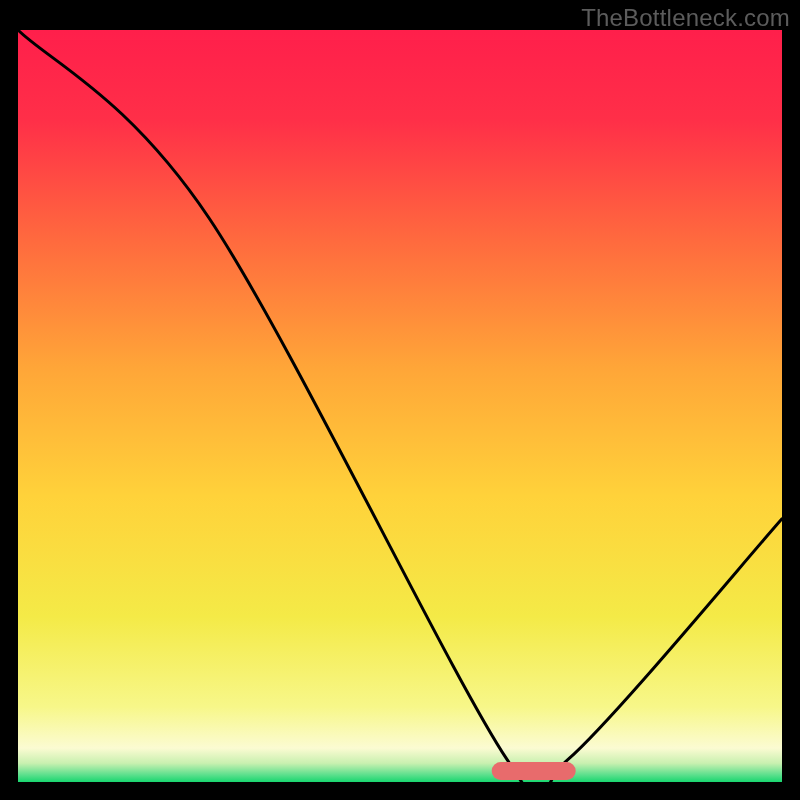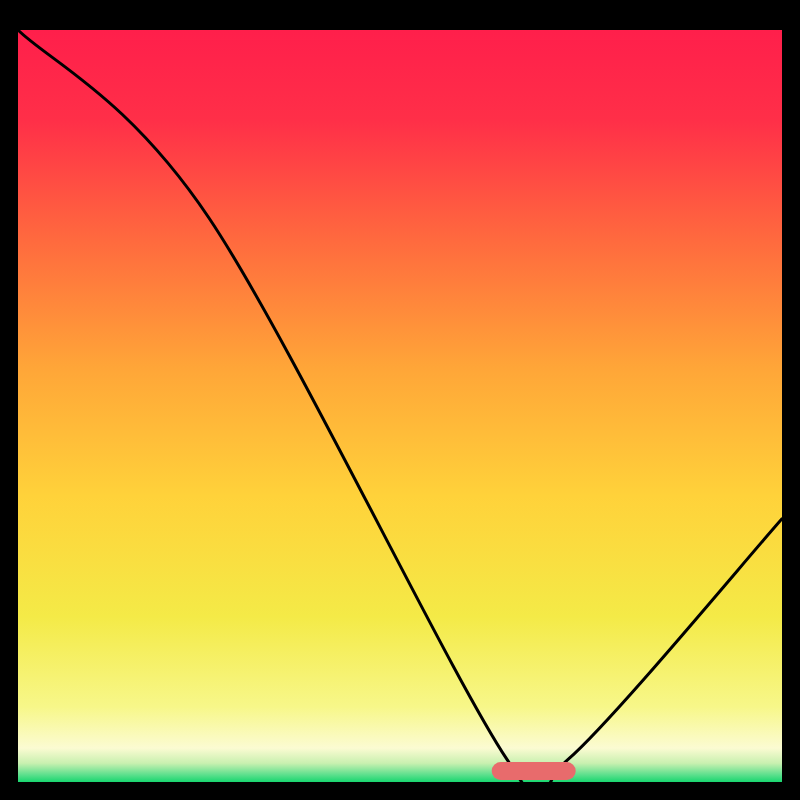--- a/index.html
+++ b/index.html
@@ -31,20 +31,21 @@
     top: 0;
     left: 0;
     width: 800px;
     height: 800px;
   }
 </style>
 </head>
 <body>
 
 <div class="stage">
+  <div class="watermark">TheBottleneck.com</div>
 
   <svg class="chart" viewBox="0 0 800 800" preserveAspectRatio="none">
     <defs>
       <linearGradient id="bgGrad" x1="0" y1="0" x2="0" y2="1">
 
       <stop offset="0%" stop-color="#ff1f4b"></stop>
           <stop offset="12%" stop-color="#ff2f48"></stop>
           <stop offset="28.000000000000004%" stop-color="#ff6a3e"></stop>
           <stop offset="45%" stop-color="#ffa638"></stop>
           <stop offset="62%" stop-color="#ffd23a"></stop>

